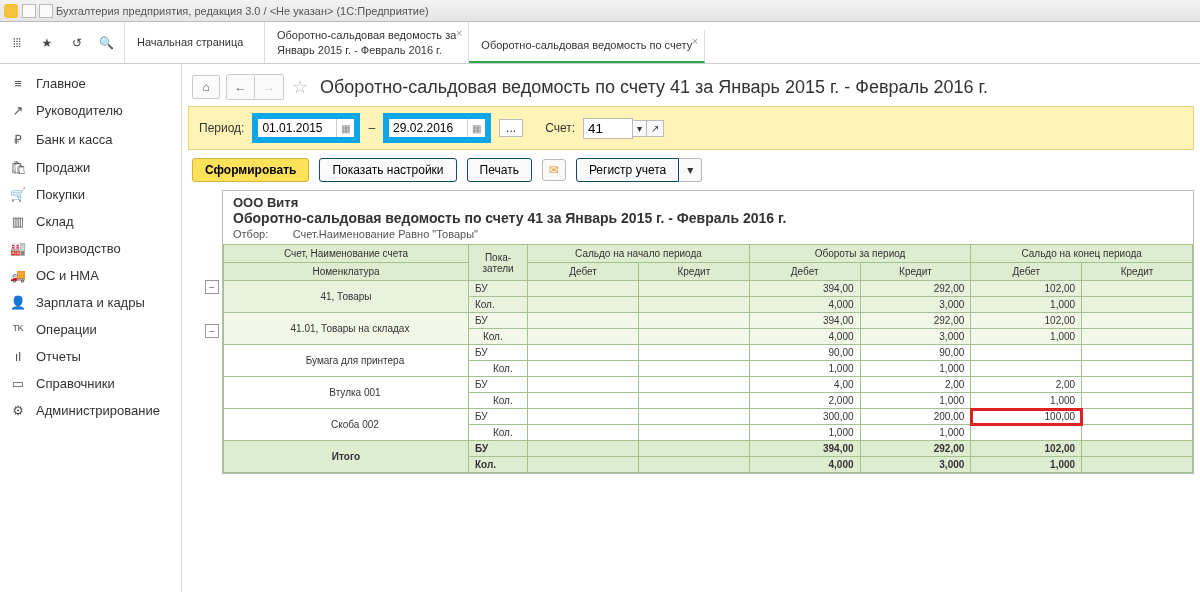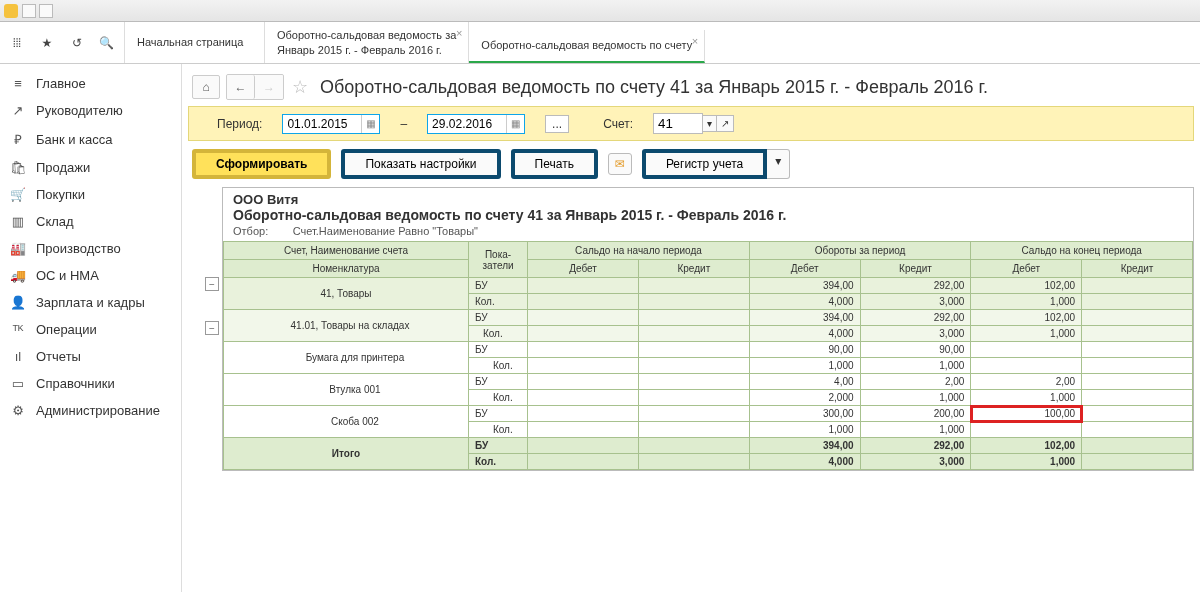--- a/index.html
+++ b/index.html
@@ -18,31 +18,31 @@
 .tab .close { position:absolute; right:6px; top:4px; color:#999; font-size:11px;}
 .main { display:flex; flex:1; min-height:0;}
 .sidebar { width:182px; border-right:1px solid #ddd; padding:6px 0; background:#fff;}
 .sidebar .item { display:flex; align-items:center; padding:6px 10px; gap:10px; font-size:13px; color:#333; cursor:pointer;}
 .sidebar .item .sico { width:16px; text-align:center; color:#555;}
 .content { flex:1; display:flex; flex-direction:column; min-width:0;}
 .hdrline { display:flex; align-items:center; padding:10px 10px 6px; gap:6px;}
 .hdrline .navbtn { width:28px; height:24px; border:1px solid #ccc; background:#fafafa; display:flex; align-items:center; justify-content:center; color:#555; border-radius:2px;}
 .hdrline .star { width:20px; height:20px; color:#bbb; font-size:18px; display:flex; align-items:center; justify-content:center;}
 .pagetitle { font-size:18px; font-weight:normal; color:#333; margin-left:4px;}
-.periodbar { background:#fff3b8; border:1px solid #e4d77a; display:flex; align-items:center; padding:6px 28px; gap:20px; margin:0 6px;}
+.periodbar { background:#fff3b8; border:1px solid #e4d77a; display:flex; align-items:center; padding:6px 10px; gap:8px; margin:0 6px;}
 .periodbar label { font-size:12px;}
-.periodbar .dateinp { display:flex; border:1px solid #0ea5e9; background:#fff; padding:0;}
+.periodbar .dateinp { display:flex; border:6px solid #0ea5e9; background:#fff; padding:0;}
 .periodbar .dateinp input { border:none; width:78px; padding:2px 4px; font-size:12px;}
 .periodbar .calbtn { width:18px; height:18px; border-left:1px solid #ccc; display:flex; align-items:center; justify-content:center; color:#888; font-size:10px;}
 .periodbar .dots { border:1px solid #bbb; background:#fff; padding:1px 6px;}
 .periodbar .acct { display:flex; align-items:center;}
 .periodbar .acct input { border:1px solid #bbb; width:50px; padding:2px 4px;}
 .periodbar .acct .dd { border:1px solid #bbb; border-left:none; padding:2px 4px; background:#fafafa; font-size:10px;}
 .toolbar { display:flex; align-items:center; gap:10px; padding:8px 10px;}
-.toolbar .btn { border:4px solid #0c4a6e; background:#fafafa; padding:4px 20px; border-radius:3px; font-size:12px; cursor:pointer;}
+.toolbar .btn { border:1px solid #0c4a6e; background:#fafafa; padding:4px 12px; border-radius:3px; font-size:12px; cursor:pointer;}
 .toolbar .btn.primary { background:#ffe15a; border-color:#d4b53a; font-weight:bold;}
 .toolbar .mail { width:24px; height:22px; border:1px solid #bbb; background:#fafafa; border-radius:3px; display:flex; align-items:center; justify-content:center; color:#e39b2a;}
 .toolbar .reg { display:flex;}
 .toolbar .reg .btn { border-radius:3px 0 0 3px;}
 .toolbar .reg .dd { border:1px solid #bbb; border-left:none; background:#fafafa; padding:4px 8px; border-radius:0 3px 3px 0;}
 .reportwrap { flex:1; overflow:auto; padding:0 6px 6px;}
 .reportbox { border:1px solid #bbb; margin-left:34px;}
 .reporthdr { padding:4px 10px;}
 .reporthdr .org { font-weight:bold; font-size:13px;}
 .reporthdr .rtitle { font-weight:bold; font-size:14px;}
@@ -67,20 +67,21 @@
 .total td { background:#deeccf; font-weight:bold;}
 .redbox { outline:3px solid #d22; outline-offset:-2px;}
 </style>
 </head>
 <body>
 
 <div class="titlebar">
   <span class="tico"></span>
   <span class="tbtn"></span>
   <span class="tbtn"></span>
+  <span>Бухгалтерия предприятия, редакция 3.0 / &lt;Не указан&gt; (1С:Предприятие)</span>
 </div>
 
 <div class="app">
   <div class="toprow">
     <div class="quick">
       <span class="ico">⦙⦙⦙</span>
       <span class="ico">★</span>
       <span class="ico">↺</span>
       <span class="ico">🔍</span>
     </div>

